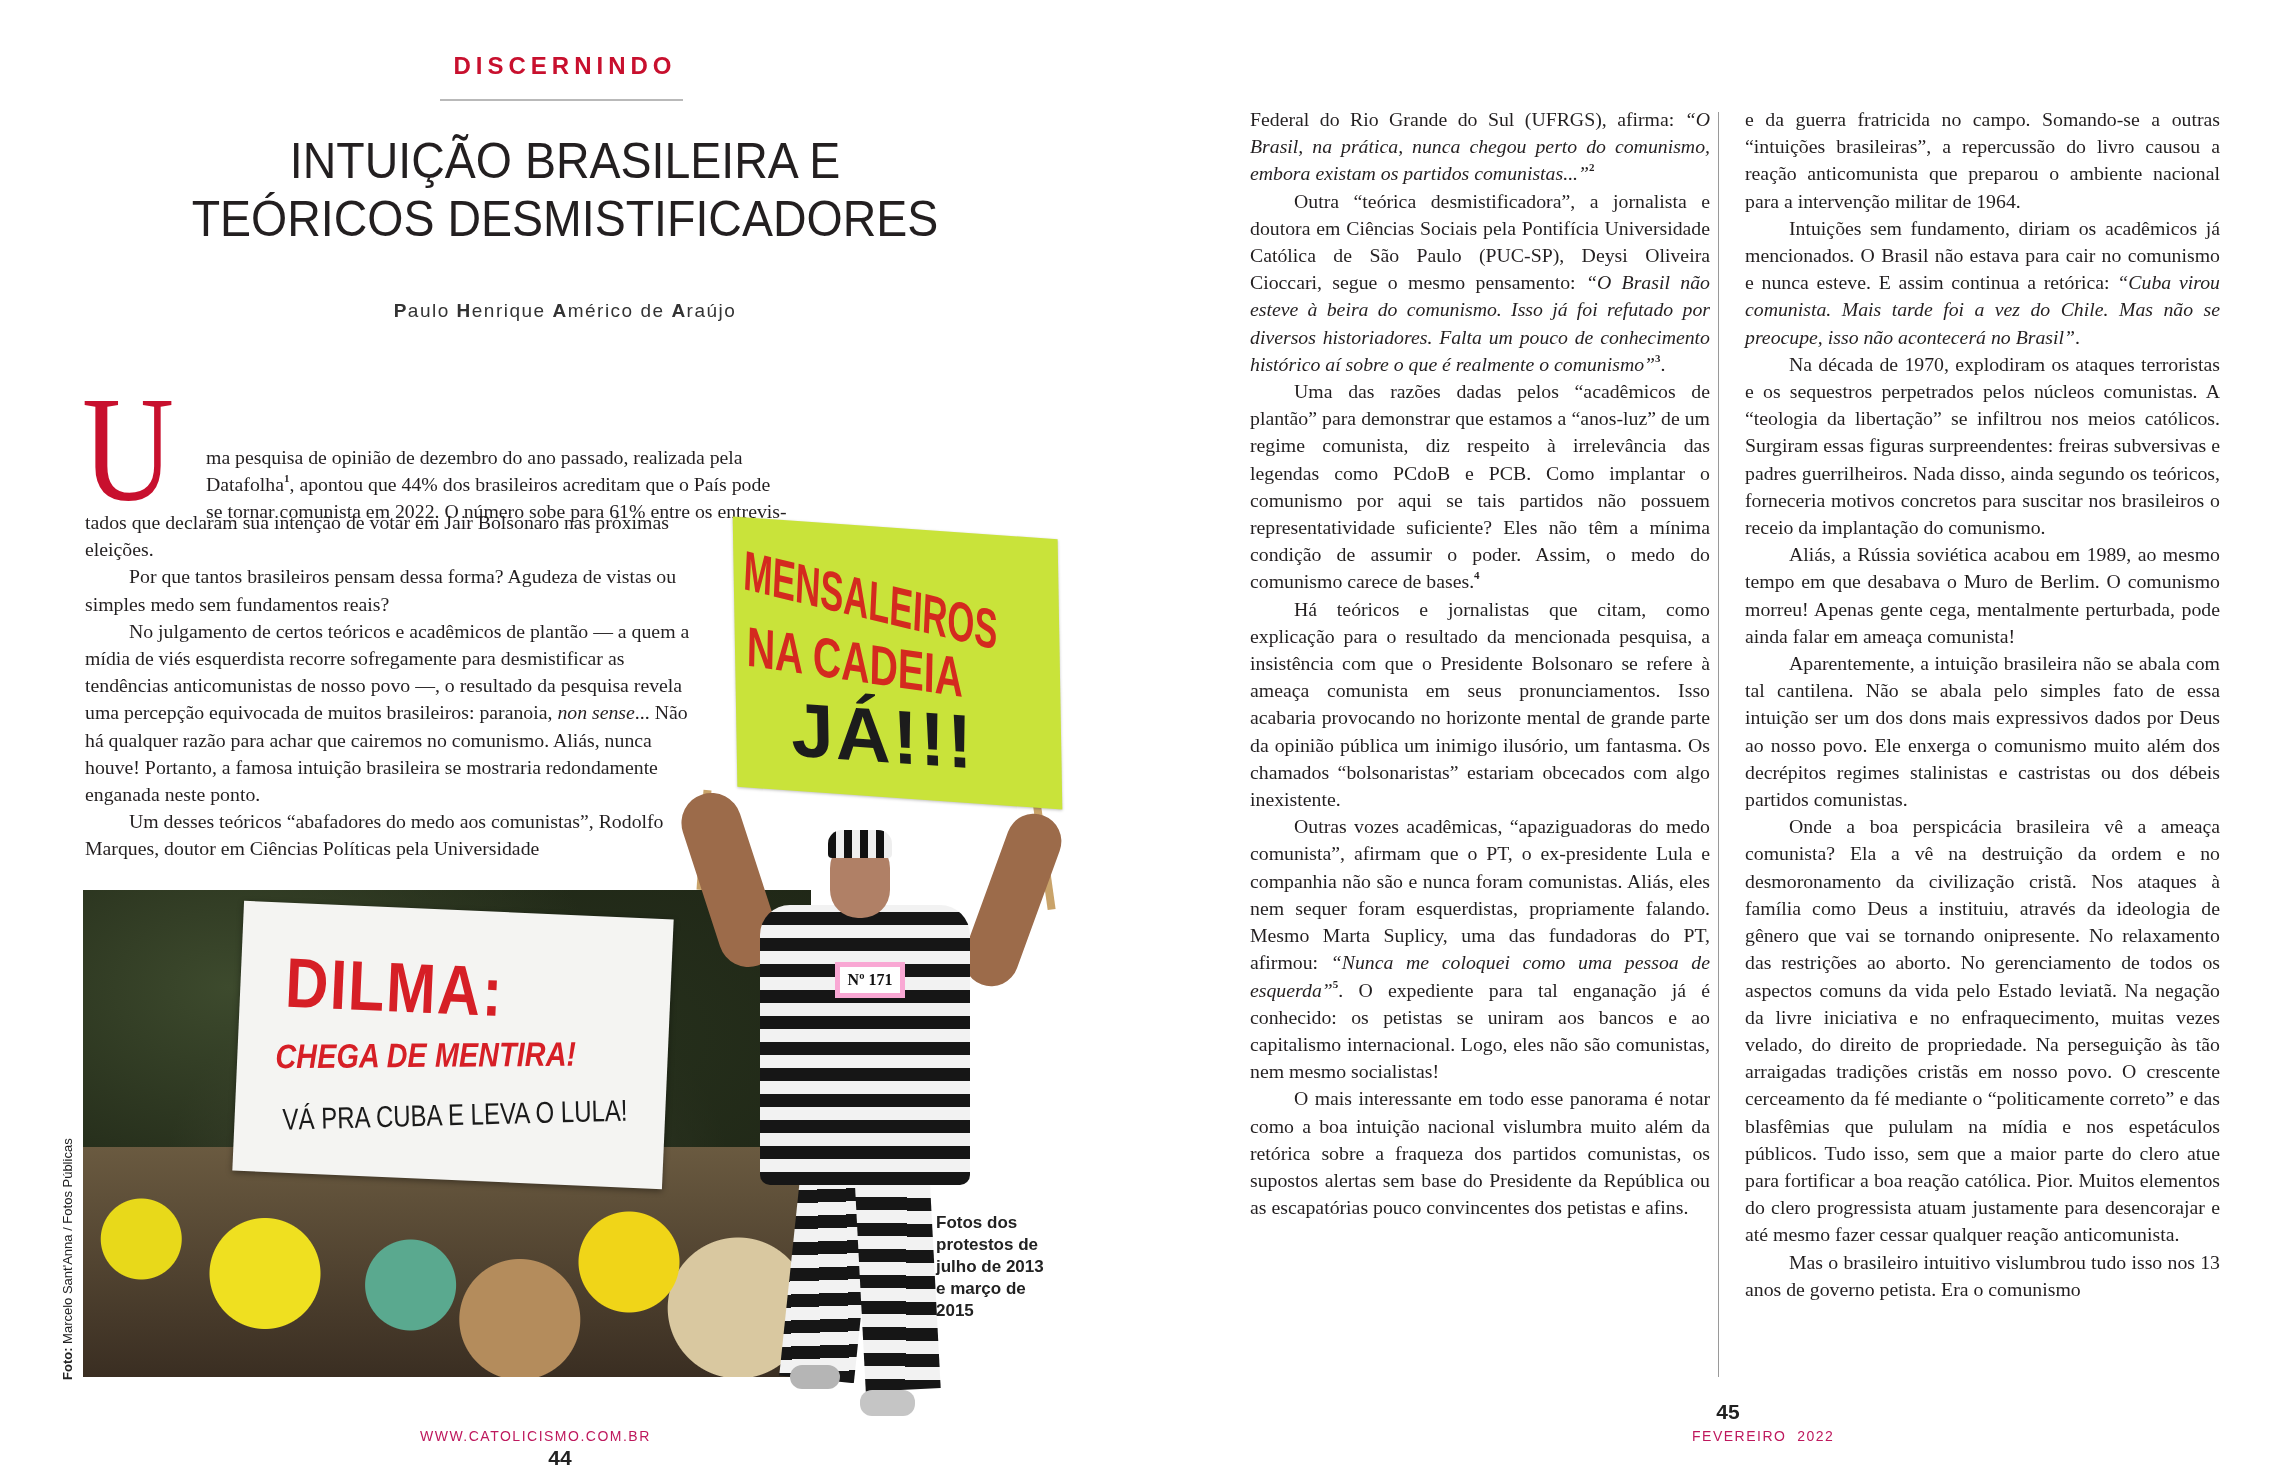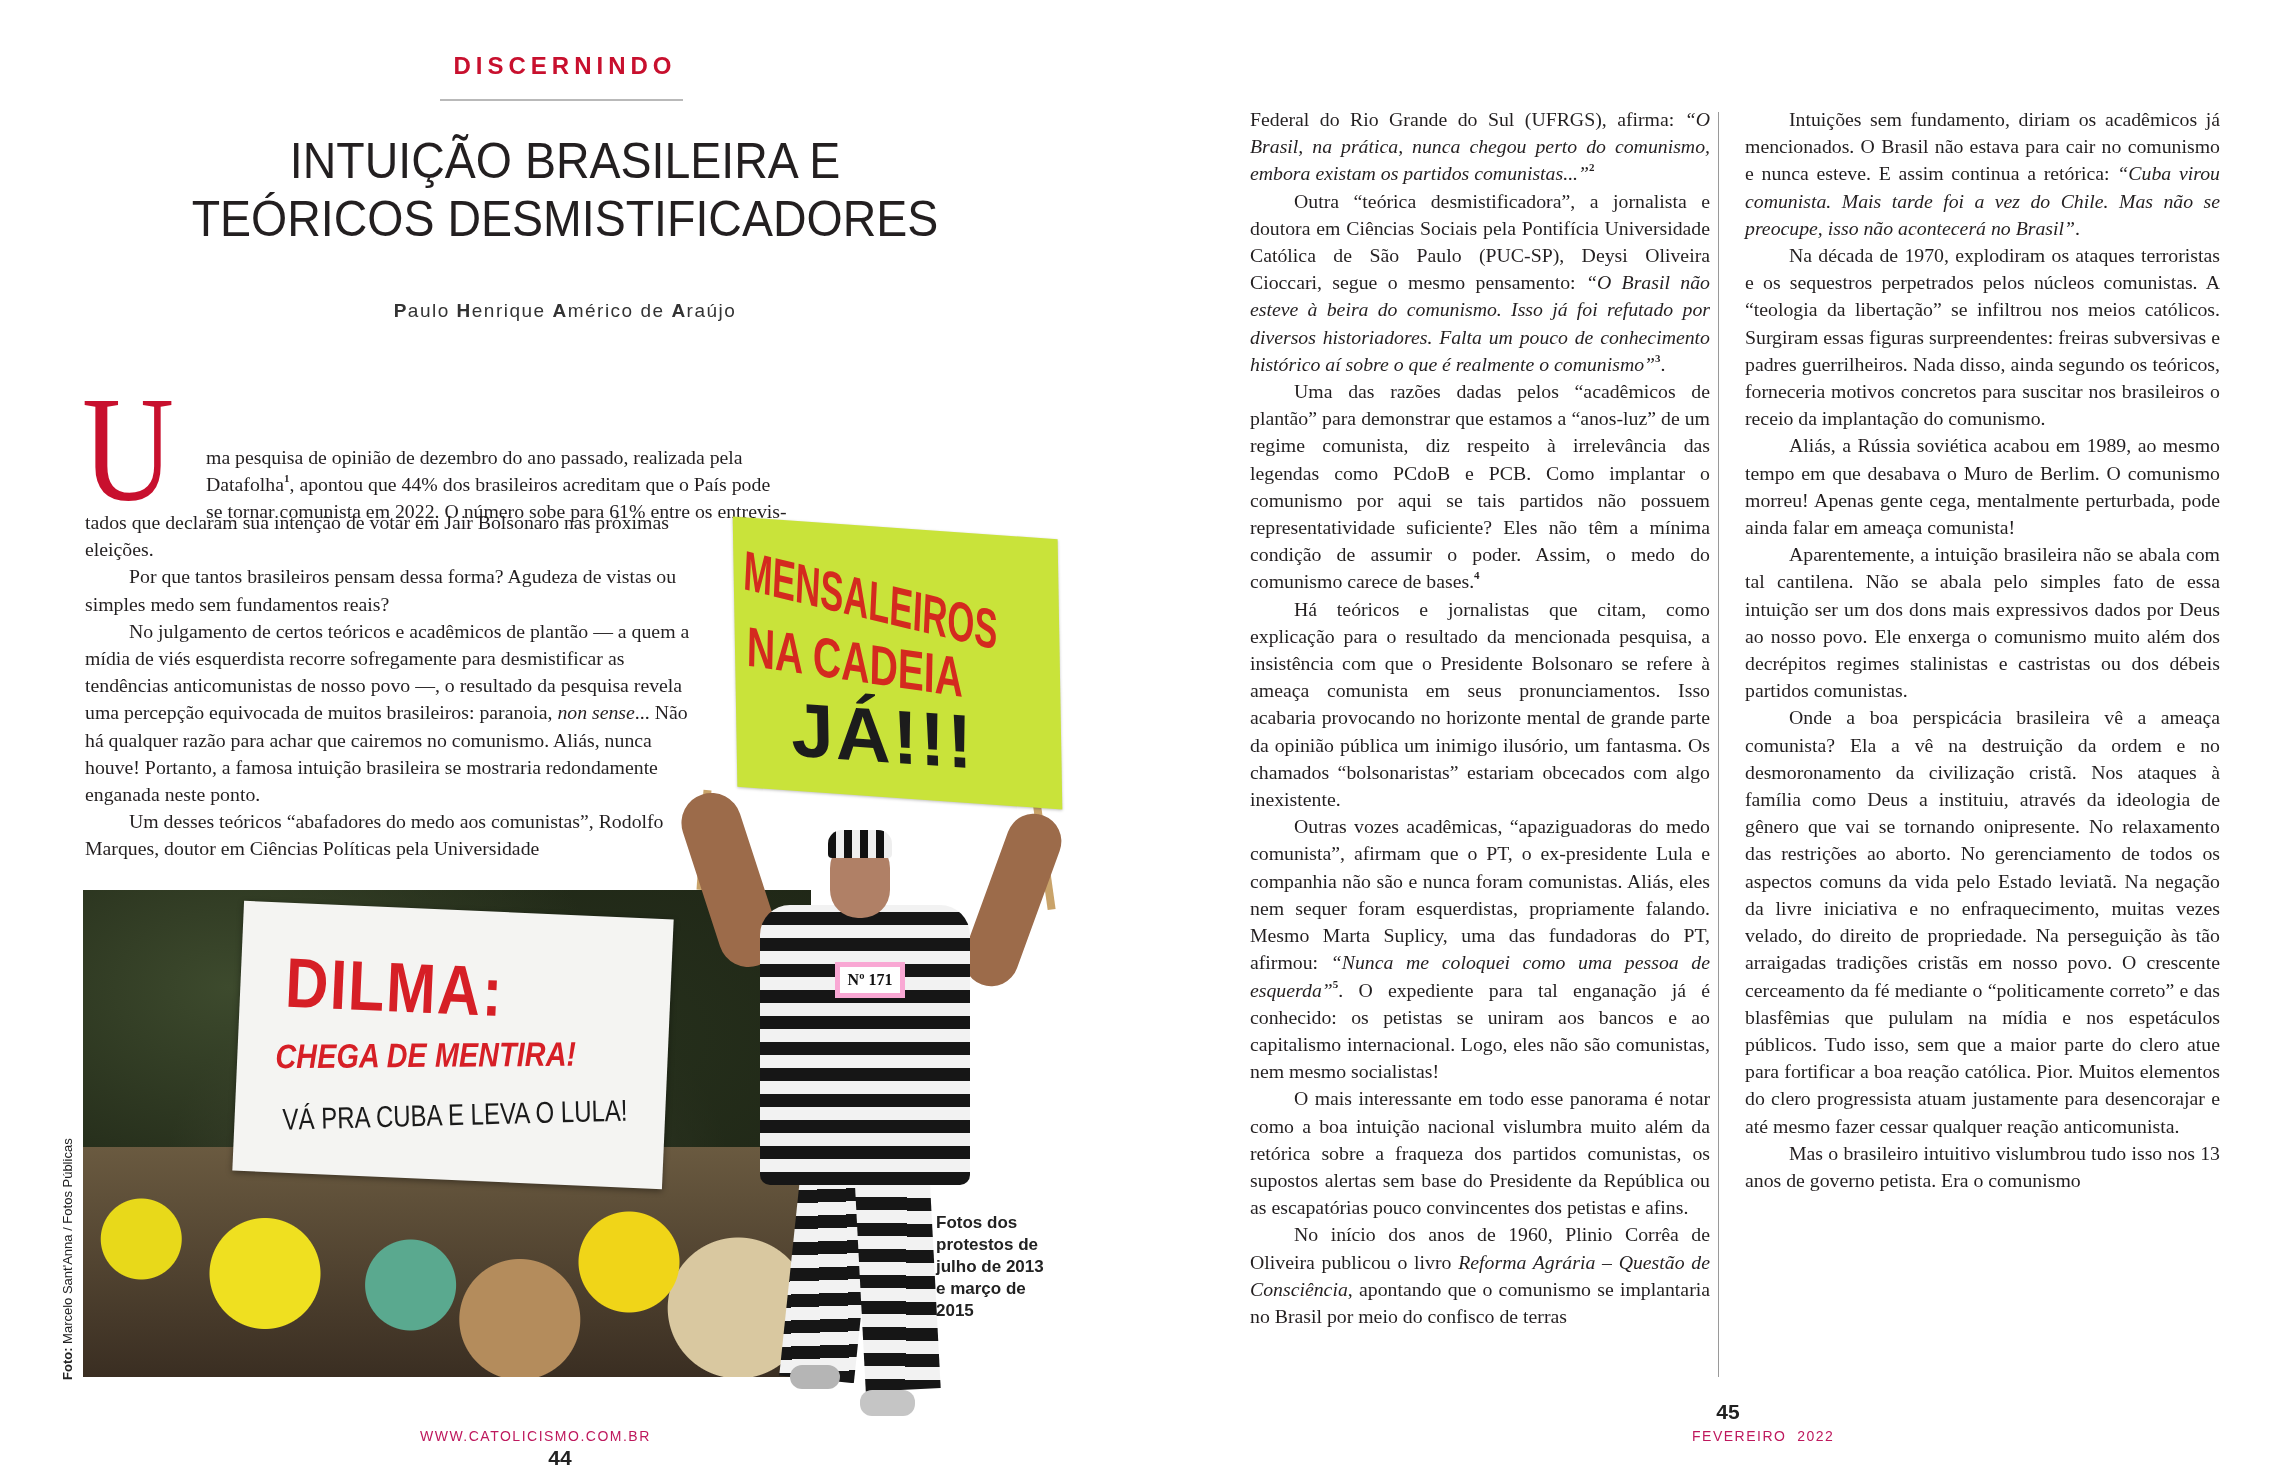--- a/index.html
+++ b/index.html
@@ -136,26 +136,26 @@
 <div class="abs pagenum pn-left">44</div>
 <div class="abs footer-sub fs-left">WWW.CATOLICISMO.COM.BR</div>
 
 <div class="abs body-text col-mid" style="text-align:justify;">
   <p class="noindent"><span>Federal do Rio Grande do Sul (UFRGS), afirma: </span><i>“O Brasil, na prática, nunca chegou perto do comunismo, embora existam os partidos comunistas...”</i><sup>2</sup></p>
   <p><span>Outra “teórica desmistificadora”, a jornalista e doutora em Ciências Sociais pela Pontifícia Universidade Católica de São Paulo (PUC-SP), Deysi Oliveira Cioccari, segue o mesmo pensamento: </span><i>“O Brasil não esteve à beira do comunismo. Isso já foi refutado por diversos historiadores. Falta um pouco de conhecimento histórico aí sobre o que é realmente o comunismo”</i><sup>3</sup><span>.</span></p>
   <p><span>Uma das razões dadas pelos “acadêmicos de plantão” para demonstrar que estamos a “anos-luz” de um regime comunista, diz respeito à irrelevância das legendas como PCdoB e PCB. Como implantar o comunismo por aqui se tais partidos não possuem representatividade suficiente? Eles não têm a mínima condição de assumir o poder. Assim, o medo do comunismo carece de bases.</span><sup>4</sup></p>
   <p>Há teóricos e jornalistas que citam, como explicação para o resultado da mencionada pesquisa, a insistência com que o Presidente Bolsonaro se refere à ameaça comunista em seus pronunciamentos. Isso acabaria provocando no horizonte mental de grande parte da opinião pública um inimigo ilusório, um fantasma. Os chamados “bolsonaristas” estariam obcecados com algo inexistente.</p>
   <p><span>Outras vozes acadêmicas, “apaziguadoras do medo comunista”, afirmam que o PT, o ex-presidente Lula e companhia não são e nunca foram comunistas. Aliás, eles nem sequer foram esquerdistas, propriamente falando. Mesmo Marta Suplicy, uma das fundadoras do PT, afirmou: </span><i>“Nunca me coloquei como uma pessoa de esquerda”</i><sup>5</sup><span>. O expediente para tal enganação já é conhecido: os petistas se uniram aos bancos e ao capitalismo internacional. Logo, eles não são comunistas, nem mesmo socialistas!</span></p>
   <p>O mais interessante em todo esse panorama é notar como a boa intuição nacional vislumbra muito além da retórica sobre a fraqueza dos partidos comunistas, os supostos alertas sem base do Presidente da República ou as escapatórias pouco convincentes dos petistas e afins.</p>
-  <p><span>No início dos anos de 1960, Plinio Corrêa de Oliveira publicou o livro </span><i>Reforma Agrária – Questão de Consciência</i><span>, apontando que o comunismo se implantaria no Brasil por meio do confisco de terras</span></p>
 </div>
 
 <div class="abs divider"></div>
 
 <div class="abs body-text col-right" style="text-align:justify;">
+  <p class="noindent">e da guerra fratricida no campo. Somando-se a outras “intuições brasileiras”, a repercussão do livro causou a reação anticomunista que preparou o ambiente nacional para a intervenção militar de 1964.</p>
   <p><span>Intuições sem fundamento, diriam os acadêmicos já mencionados. O Brasil não estava para cair no comunismo e nunca esteve. E assim continua a retórica: </span><i>“Cuba virou comunista. Mais tarde foi a vez do Chile. Mas não se preocupe, isso não acontecerá no Brasil”</i><span>.</span></p>
   <p>Na década de 1970, explodiram os ataques terroristas e os sequestros perpetrados pelos núcleos comunistas. A “teologia da libertação” se infiltrou nos meios católicos. Surgiram essas figuras surpreendentes: freiras subversivas e padres guerrilheiros. Nada disso, ainda segundo os teóricos, forneceria motivos concretos para suscitar nos brasileiros o receio da implantação do comunismo.</p>
   <p>Aliás, a Rússia soviética acabou em 1989, ao mesmo tempo em que desabava o Muro de Berlim. O comunismo morreu! Apenas gente cega, mentalmente perturbada, pode ainda falar em ameaça comunista!</p>
   <p>Aparentemente, a intuição brasileira não se abala com tal cantilena. Não se abala pelo simples fato de essa intuição ser um dos dons mais expressivos dados por Deus ao nosso povo. Ele enxerga o comunismo muito além dos decrépitos regimes stalinistas e castristas ou dos débeis partidos comunistas.</p>
   <p>Onde a boa perspicácia brasileira vê a ameaça comunista? Ela a vê na destruição da ordem e no desmoronamento da civilização cristã. Nos ataques à família como Deus a instituiu, através da ideologia de gênero que vai se tornando onipresente. No relaxamento das restrições ao aborto. No gerenciamento de todos os aspectos comuns da vida pelo Estado leviatã. Na negação da livre iniciativa e no enfraquecimento, muitas vezes velado, do direito de propriedade. Na perseguição às tão arraigadas tradições cristãs em nosso povo. O crescente cerceamento da fé mediante o “politicamente correto” e das blasfêmias que pululam na mídia e nos espetáculos públicos. Tudo isso, sem que a maior parte do clero atue para fortificar a boa reação católica. Pior. Muitos elementos do clero progressista atuam justamente para desencorajar e até mesmo fazer cessar qualquer reação anticomunista.</p>
   <p>Mas o brasileiro intuitivo vislumbrou tudo isso nos 13 anos de governo petista. Era o comunismo</p>
 </div>
 
 <div class="abs pagenum pn-right">45</div>
 <div class="abs footer-sub fs-right" style="white-space:pre;">FEVEREIRO  2022</div>

